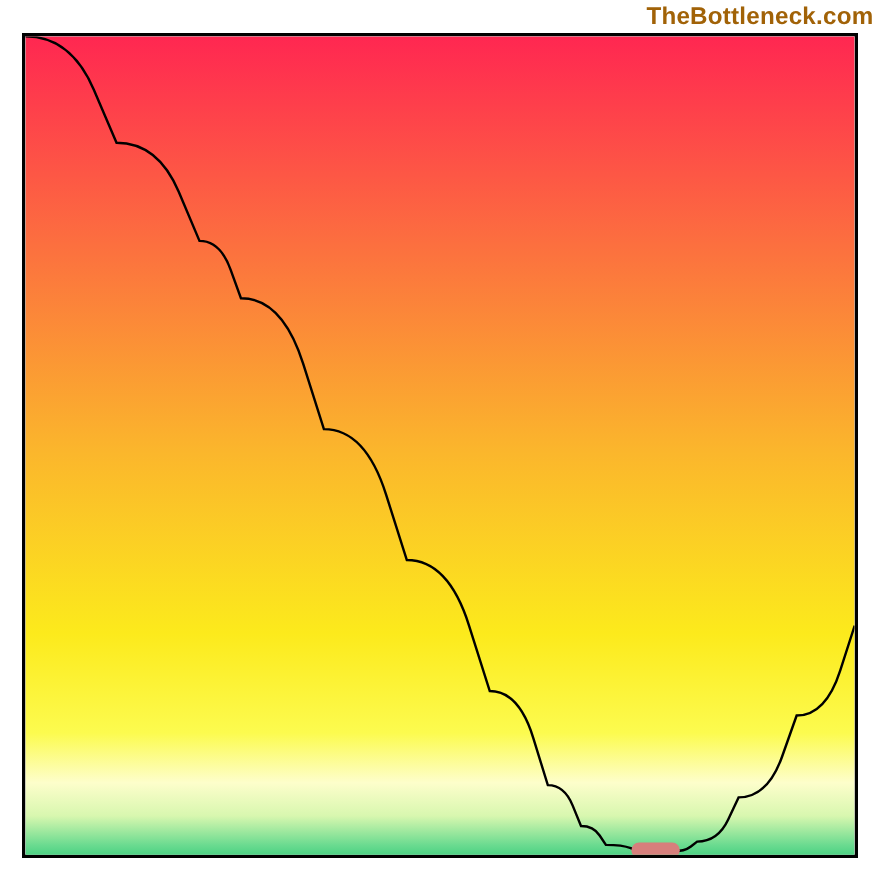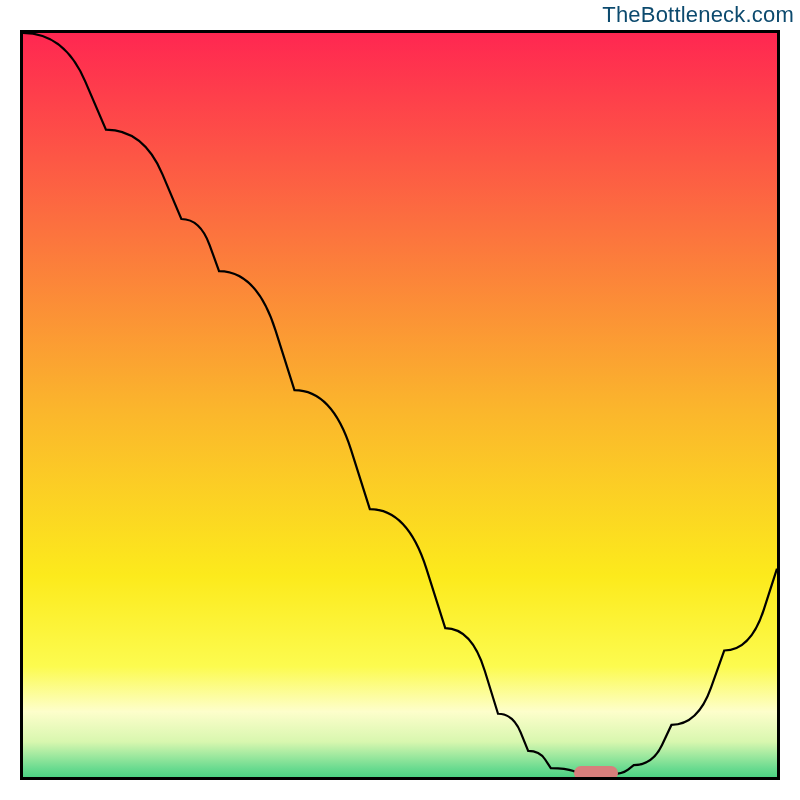--- a/index.html
+++ b/index.html
@@ -15,22 +15,22 @@
     position: relative;
     width: 800px;
     height: 800px;
     box-sizing: border-box;
   }
   .watermark {
     position: absolute;
     top: 2px;
     right: 6px;
     font-size: 22px;
-    font-weight: 400;
-    color: #0c4a6e;
+    font-weight: 700;
+    color: #a16207;
     letter-spacing: 0.2px;
     z-index: 5;
     pointer-events: none;
   }
   .plot {
     position: absolute;
     left: 20px;
     top: 30px;
     width: 760px;
     height: 750px;

